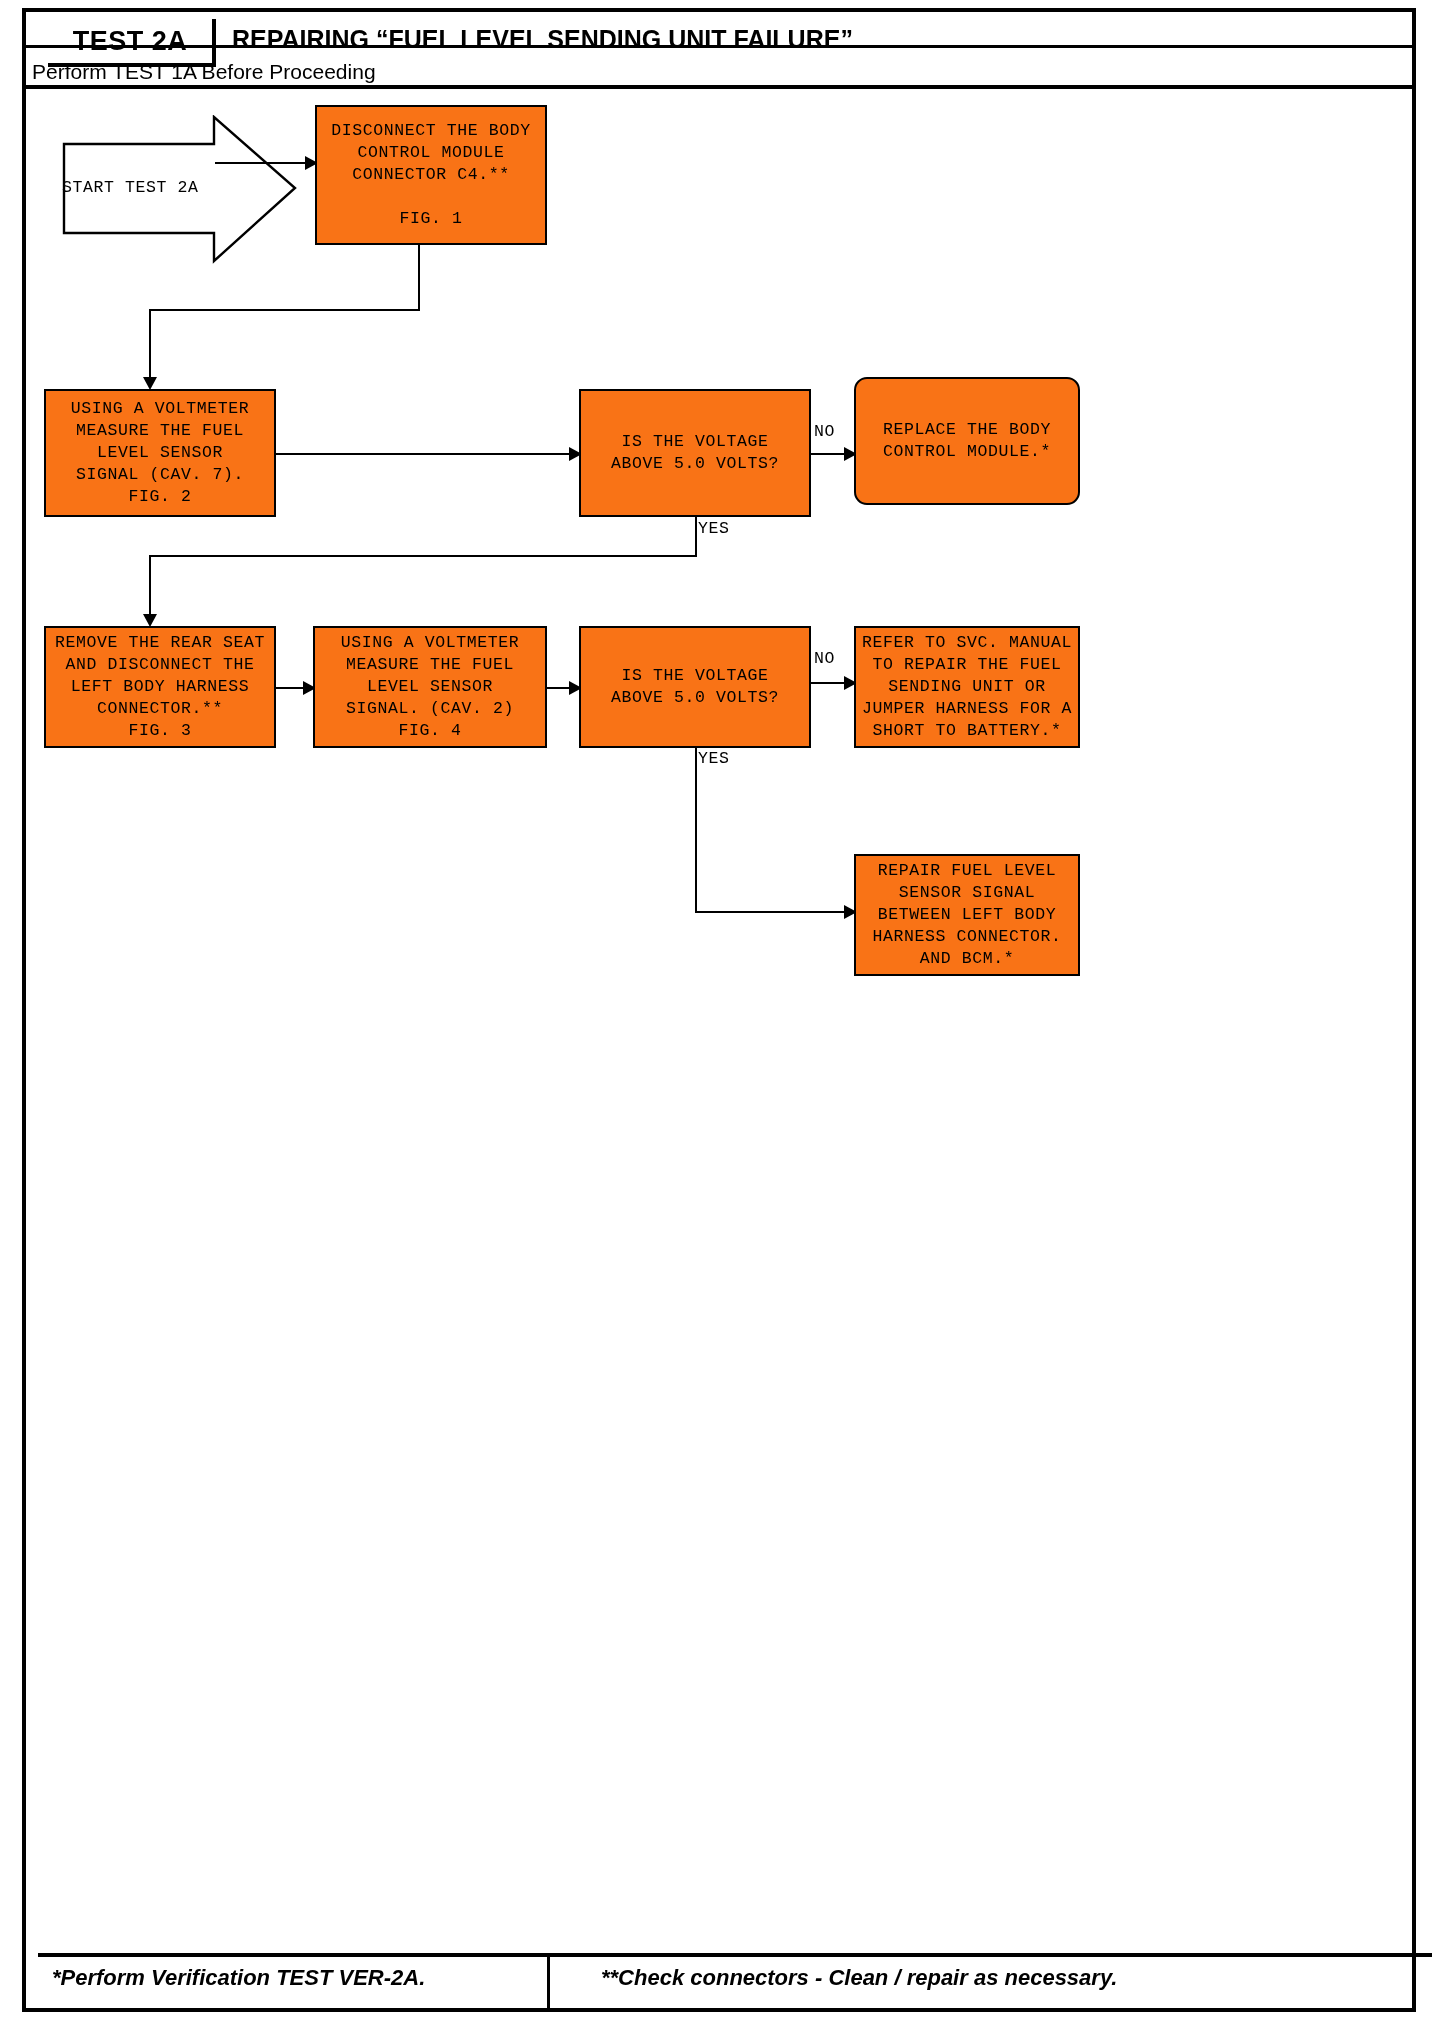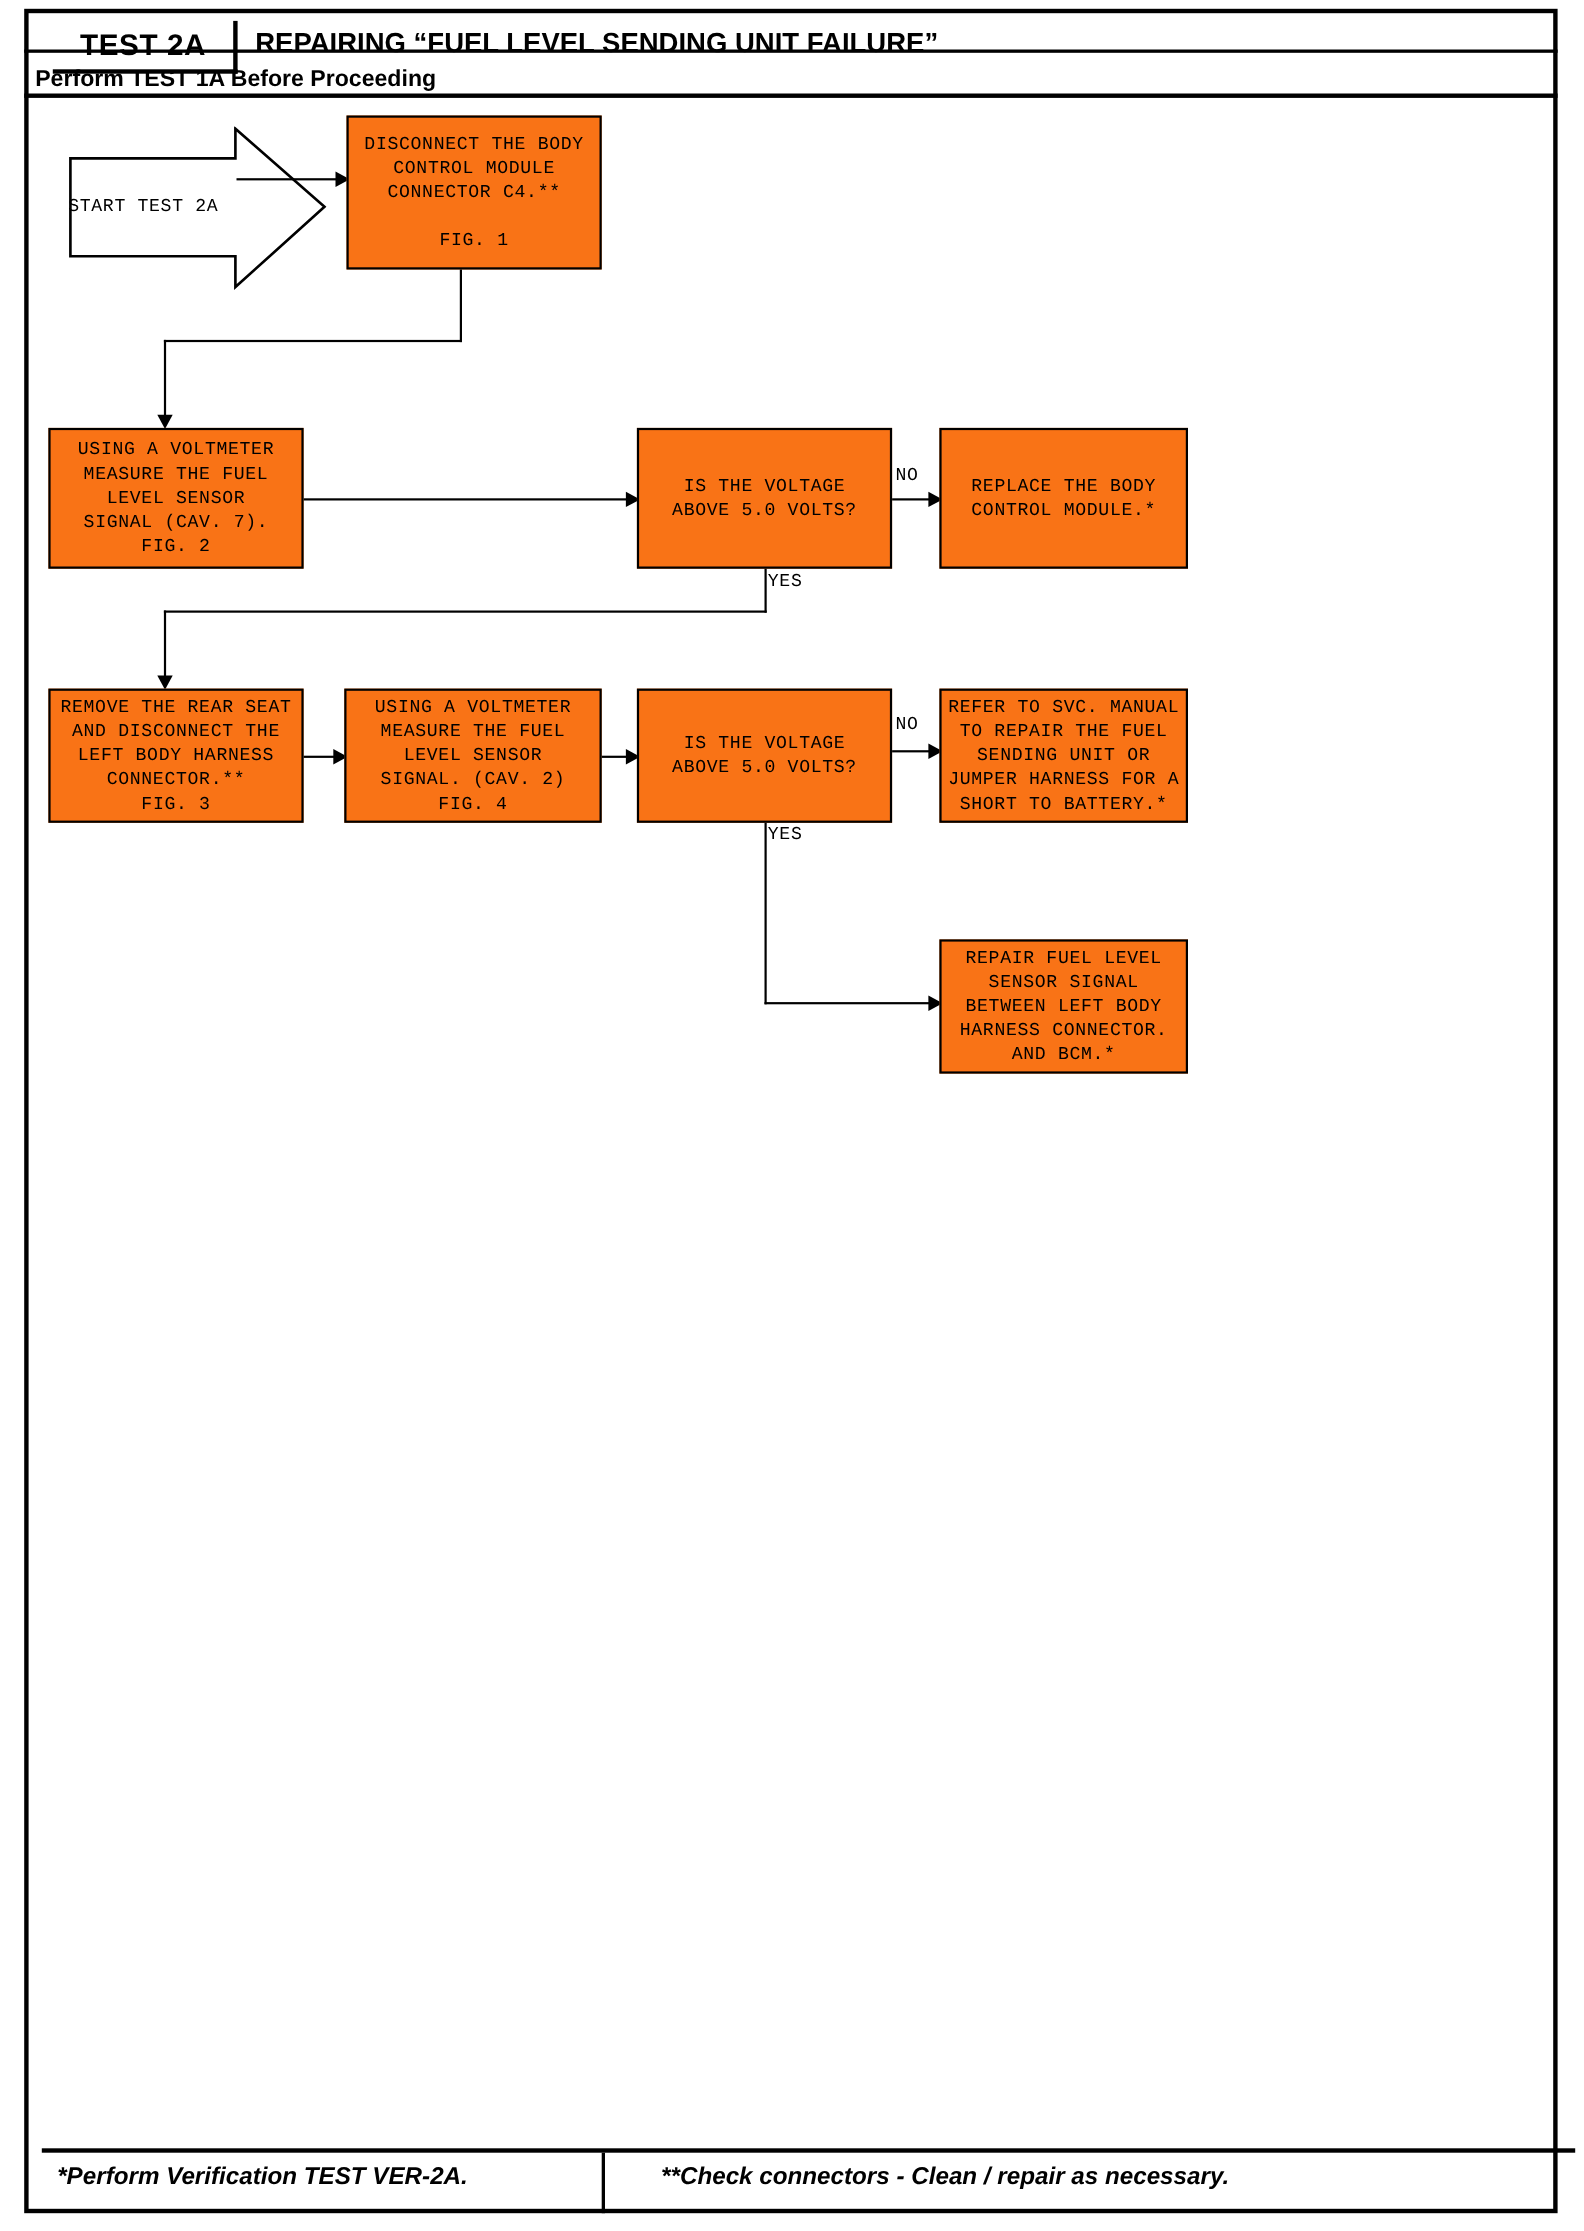--- a/index.html
+++ b/index.html
@@ -75,21 +75,21 @@
     width: 1394px;
     height: 30px;
     box-sizing: border-box;
     border-bottom: 4px solid #000;
   }
   .subheader-title {
     position: absolute;
     left: 10px;
     top: 1px;
     font-size: 21px;
-    font-weight: bold;
+    font-weight: normal;
     white-space: nowrap;
   }
 
   
   .canvas {
     position: absolute;
     left: 22px;
     top: 89px;
     width: 1394px;
     height: 1864px;
@@ -250,21 +250,21 @@
 
     <div class="node" style="left:557px; top:300px; width:232px; height:128px;">
       <div class="node-text">IS THE VOLTAGE
 ABOVE 5.0 VOLTS?</div>
     </div>
 
     <div class="branch-label" style="left:792px; top:333px;">NO</div>
     <div class="line-h" style="left:789px; top:364px; width:37px;"></div>
     <div class="arrowhead arrow-right" style="left:822px; top:358px;"></div>
 
-    <div class="node" style="left:832px; top:300px; width:226px; height:128px;">
+    <div class="node" style="left:832px; top:288px; width:226px; height:128px;border-radius:13px;">
       <div class="node-text">REPLACE THE BODY
 CONTROL MODULE.*</div>
     </div>
 
     <div class="branch-label" style="left:676px; top:430px;">YES</div>
     <div class="line-v" style="left:673px; top:428px; height:40px;"></div>
     <div class="line-h" style="left:127px; top:466px; width:548px;"></div>
     <div class="line-v" style="left:127px; top:466px; height:63px;"></div>
     <div class="arrowhead arrow-down" style="left:121px; top:525px;"></div>
 

